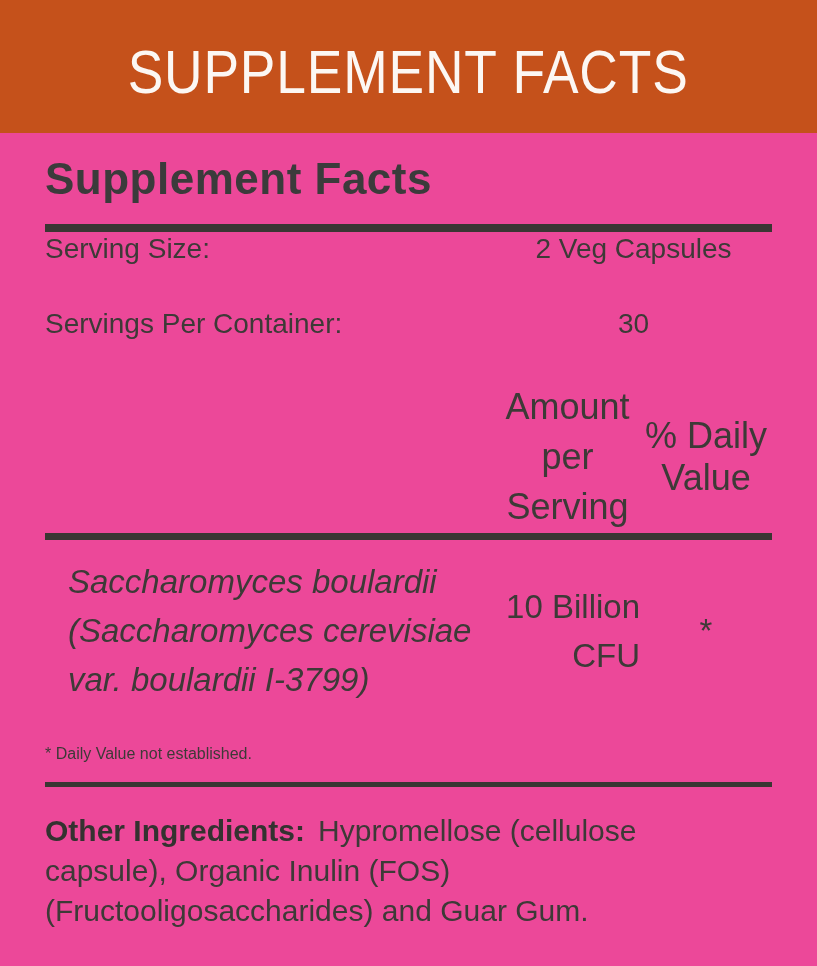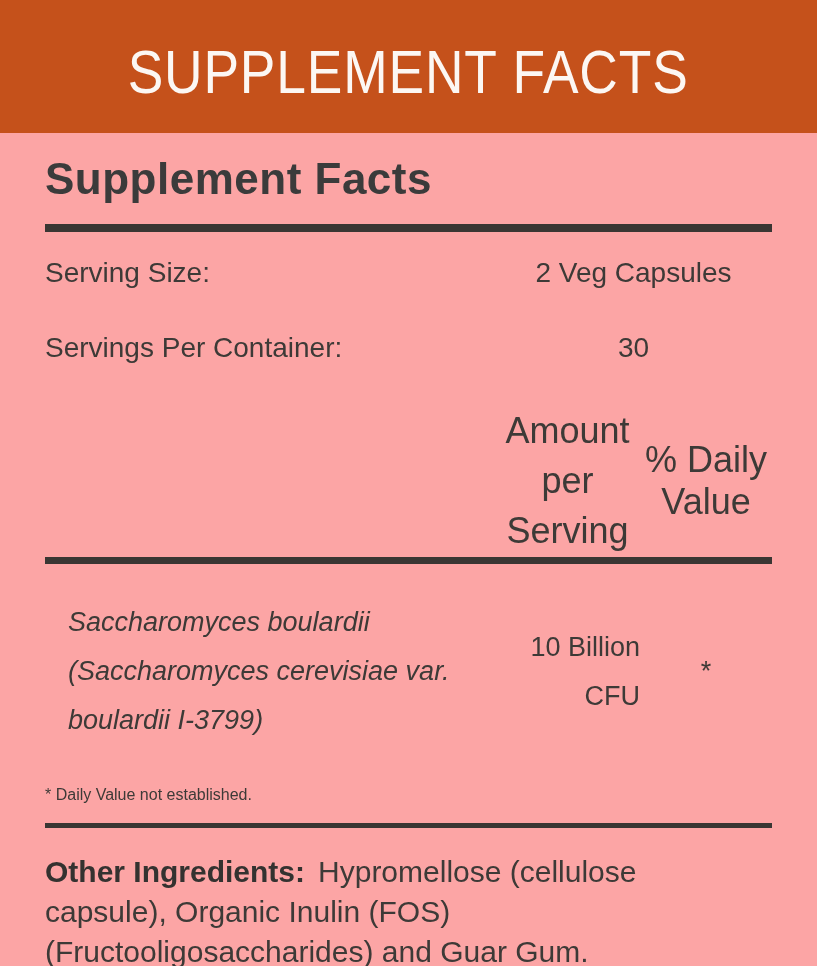--- a/index.html
+++ b/index.html
@@ -5,21 +5,21 @@
   html, body {
     margin: 0;
     padding: 0;
     background: #f4f3f1;
     font-family: "Liberation Sans", sans-serif;
   }
   .page {
     position: relative;
     width: 817px;
     height: 966px;
-    background: #fca5a5;
+    background: #ec4899;
     overflow: hidden;
   }
   .banner {
     height: 133px;
     background: #c5511b;
     display: flex;
     align-items: center;
     justify-content: center;
     padding-top: 10px;
     box-sizing: border-box;
@@ -45,21 +45,21 @@
     letter-spacing: 0.5px;
   }
   .rule {
     background: #3a3633;
     width: 100%;
   }
   .rule-1 { height: 8px; margin-top: 20px; }
   .rule-2 { height: 7px; margin-top: 1px; }
   .rule-3 { height: 5px; margin-top: 19px; }
 
-  .serving-rows { padding-top: 24px; }
+  .serving-rows { }
   .serving-row {
     display: grid;
     grid-template-columns: 450px 277px;
     font-size: 28px;
     line-height: 34px;
     color: #3d3a37;
     margin-bottom: 41px;
   }
   .serving-label { text-align: left; }
   .serving-value { text-align: center; }
@@ -78,22 +78,22 @@
   }
   .col-dv {
     text-align: center;
     line-height: 42px;
     align-self: center;
   }
 
   .ingredient-row {
     display: grid;
     grid-template-columns: 450px 145px 132px;
-    padding-top: 34px;
-    font-size: 27px;
+    padding-top: 17px;
+    font-size: 33px;
     color: #3d3a37;
   }
   .ing-name {
     font-style: italic;
     line-height: 49px;
     padding-left: 23px;
     box-sizing: border-box;
     max-width: 455px;
   }
   .ing-amount {

